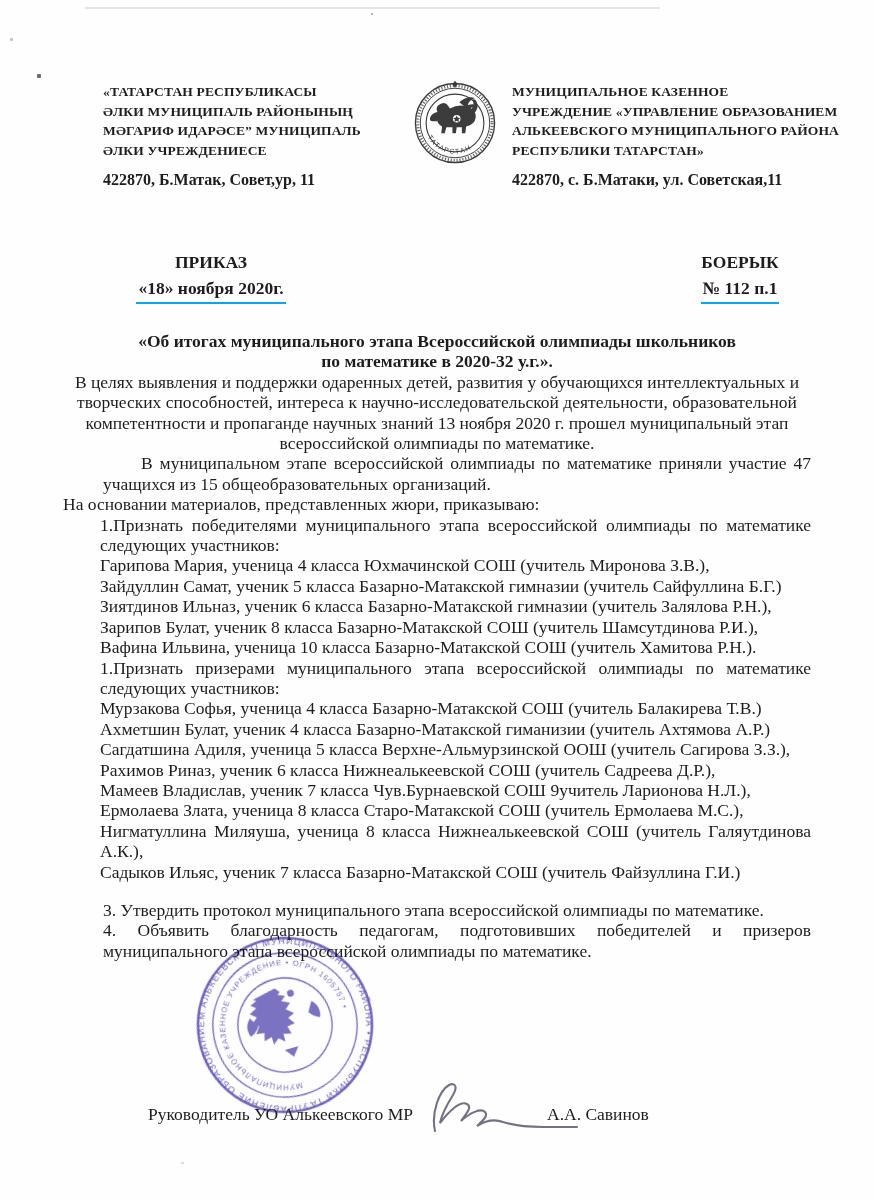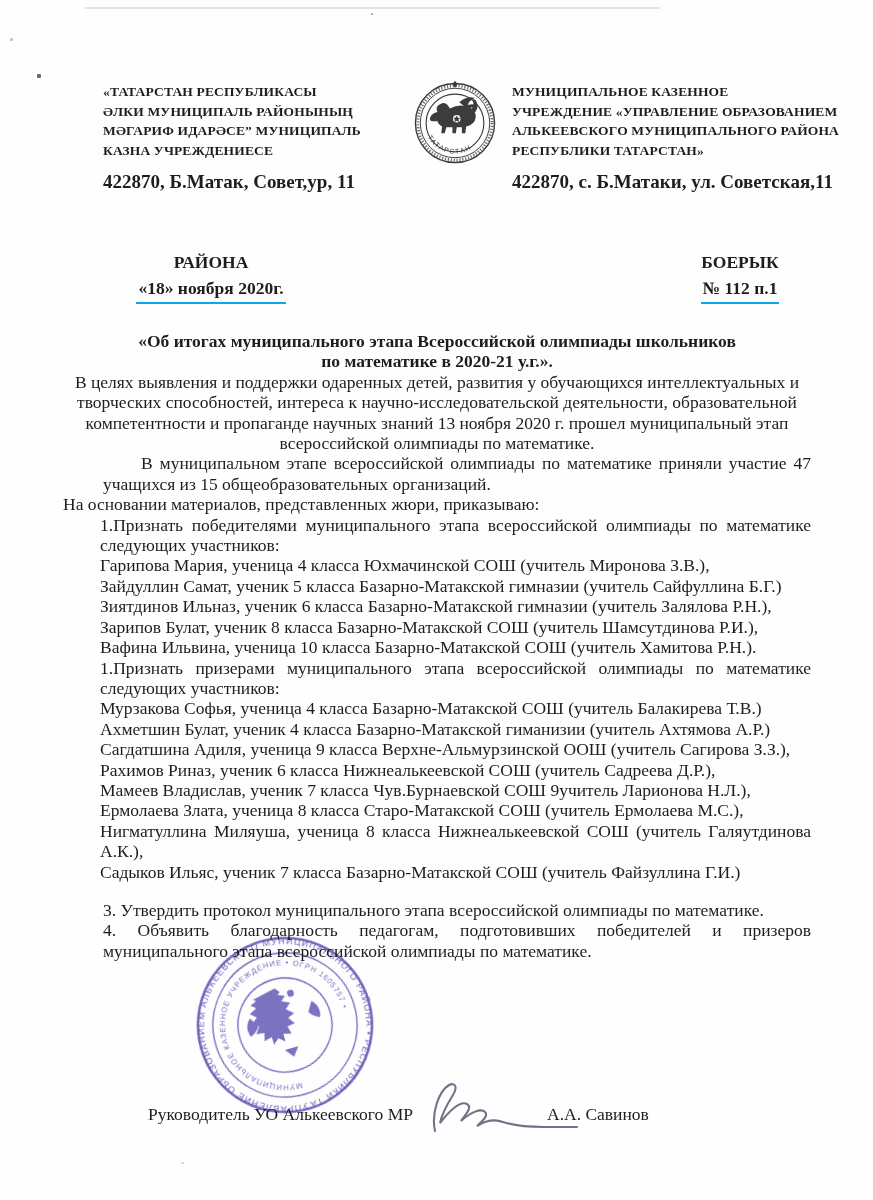--- a/index.html
+++ b/index.html
@@ -11,21 +11,21 @@
   .scan-topline{position:absolute;left:85px;top:7px;width:575px;height:2px;background:#e4e4e4;}
   .speck{position:absolute;background:#6b6b6b;border-radius:1px;}
   .sp1{left:37px;top:74px;width:4px;height:4px;}
   .sp2{left:371px;top:13px;width:2px;height:2px;background:#9a9a9a;}
   .sp3{left:10px;top:38px;width:3px;height:3px;background:#c3c3c3;}
   .sp4{left:181px;top:1162px;width:3px;height:2px;background:#d5d5d5;}
 
   .org{position:absolute;top:82px;font-weight:bold;font-size:13.5px;line-height:19.5px;letter-spacing:.15px;}
   .org-left{left:103px;width:320px;}
   .org-right{left:512px;width:348px;}
-  .addr{position:absolute;top:171px;font-weight:bold;font-size:19px;text-align:center;}
+  .addr{position:absolute;top:171px;font-weight:bold;font-size:16px;text-align:center;}
   .addr-left{left:103px;}
   .addr-right{left:512px;}
 
   .emblem{position:absolute;left:412px;top:80px;}
 
   .order-block{position:absolute;top:249px;font-weight:bold;font-size:17.5px;line-height:26px;text-align:center;}
   .order-left{left:118px;width:186px;}
   .order-right{left:680px;width:120px;}
   .u{display:inline-block;border-bottom:2px solid #0ea5e9;padding:0 2px 1px 2px;}
 
@@ -55,21 +55,21 @@
   <div class="scan-topline"></div>
   <div class="speck sp1"></div>
   <div class="speck sp2"></div>
   <div class="speck sp3"></div>
   <div class="speck sp4"></div>
 
   <div class="org org-left">
     <div>«ТАТАРСТАН РЕСПУБЛИКАСЫ</div>
     <div>ӘЛКИ МУНИЦИПАЛЬ РАЙОНЫНЫҢ</div>
     <div>МӘГАРИФ ИДАРӘСЕ” МУНИЦИПАЛЬ</div>
-    <div>КАЗНА УЧРЕЖДЕНИЕСЕ</div>
+    <div>ӘЛКИ УЧРЕЖДЕНИЕСЕ</div>
   </div>
   <div class="addr addr-left">422870, Б.Матак, Совет,ур, 11</div>
 
   <svg class="emblem" width="86" height="86" viewBox="0 0 100 100">
     <g stroke="#3a3a3a" fill="none">
       <circle cx="50" cy="50" r="46" stroke-width="1.6"></circle>
       <circle cx="50" cy="50" r="43.2" stroke-width="3.4" stroke-dasharray="1.4,2" opacity=".75"></circle>
       <circle cx="50" cy="50" r="40.4" stroke-width="1.1"></circle>
       <circle cx="50" cy="50" r="33.6" stroke-width="1.3"></circle>
     </g>
@@ -91,48 +91,48 @@
 
   <div class="org org-right">
     <div>МУНИЦИПАЛЬНОЕ КАЗЕННОЕ</div>
     <div>УЧРЕЖДЕНИЕ «УПРАВЛЕНИЕ ОБРАЗОВАНИЕМ</div>
     <div>АЛЬКЕЕВСКОГО МУНИЦИПАЛЬНОГО РАЙОНА</div>
     <div>РЕСПУБЛИКИ ТАТАРСТАН»</div>
   </div>
   <div class="addr addr-right">422870, с. Б.Матаки, ул. Советская,11</div>
 
   <div class="order-block order-left">
-    <div>РАЙОНА</div>
+    <div>ПРИКАЗ</div>
     <div><span class="u">«18» ноября 2020г.</span></div>
   </div>
   <div class="order-block order-right">
     <div>БОЕРЫК</div>
     <div><span class="u">№ 112 п.1</span></div>
   </div>
 
   <div class="docbody">
     <div class="doc-title">
       <div>«Об итогах муниципального этапа Всероссийской олимпиады школьников</div>
-      <div>по математике в 2020-21 у.г.».</div>
+      <div>по математике в 2020-32 у.г.».</div>
     </div>
     <div class="p-center">В целях выявления и поддержки одаренных детей, развития у обучающихся интеллектуальных и творческих способностей, интереса к научно-исследовательской деятельности, образовательной компетентности и пропаганде научных знаний 13 ноября 2020 г. прошел муниципальный этап всероссийской олимпиады по математике.</div>
     <div class="p-justify p-indent">В муниципальном этапе всероссийской олимпиады по математике приняли участие 47 учащихся из 15 общеобразовательных организаций.</div>
     <div>На основании материалов, представленных жюри, приказываю:</div>
 
     <div class="list-item">1.Признать победителями муниципального этапа всероссийской олимпиады по математике  следующих участников:</div>
     <div class="list-item">Гарипова Мария, ученица 4 класса Юхмачинской СОШ (учитель Миронова З.В.),</div>
     <div class="list-item">Зайдуллин Самат, ученик 5 класса Базарно-Матакской гимназии (учитель Сайфуллина Б.Г.)</div>
     <div class="list-item">Зиятдинов Ильназ, ученик 6 класса Базарно-Матакской гимназии (учитель Залялова Р.Н.),</div>
     <div class="list-item">Зарипов Булат, ученик 8 класса Базарно-Матакской СОШ (учитель Шамсутдинова Р.И.),</div>
     <div class="list-item">Вафина Ильвина, ученица 10 класса Базарно-Матакской СОШ (учитель Хамитова Р.Н.).</div>
 
     <div class="list-item">1.Признать призерами муниципального этапа всероссийской олимпиады по математике следующих участников:</div>
     <div class="list-item">Мурзакова Софья, ученица 4 класса Базарно-Матакской СОШ (учитель Балакирева Т.В.)</div>
     <div class="list-item">Ахметшин Булат, ученик 4 класса Базарно-Матакской гиманизии (учитель Ахтямова А.Р.)</div>
-    <div class="list-item">Сагдатшина Адиля, ученица 9 класса Верхне-Альмурзинской ООШ (учитель Сагирова З.З.),</div>
+    <div class="list-item">Сагдатшина Адиля, ученица 5 класса Верхне-Альмурзинской ООШ (учитель Сагирова З.З.),</div>
     <div class="list-item">Рахимов Риназ, ученик 6 класса Нижнеалькеевской СОШ (учитель Садреева Д.Р.),</div>
     <div class="list-item">Мамеев Владислав, ученик 7 класса Чув.Бурнаевской СОШ 9учитель Ларионова Н.Л.),</div>
     <div class="list-item">Ермолаева Злата, ученица 8 класса Старо-Матакской СОШ (учитель Ермолаева М.С.),</div>
     <div class="list-item">Нигматуллина Миляуша, ученица 8 класса Нижнеалькеевской СОШ (учитель Галяутдинова А.К.),</div>
     <div class="list-item">Садыков Ильяс, ученик 7 класса Базарно-Матакской СОШ (учитель Файзуллина Г.И.)</div>
 
     <div class="gap"></div>
     <div class="p-justify">3. Утвердить протокол муниципального этапа всероссийской олимпиады по математике.</div>
     <div class="p-justify">4. Объявить благодарность педагогам, подготовивших победителей и призеров муниципального этапа всероссийской олимпиады по математике.</div>
   </div>

